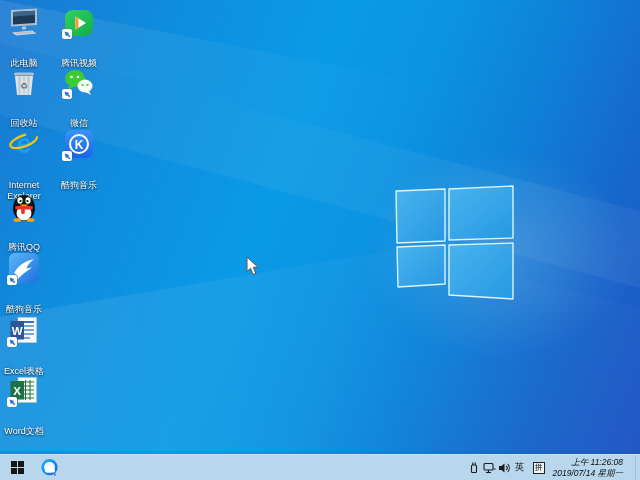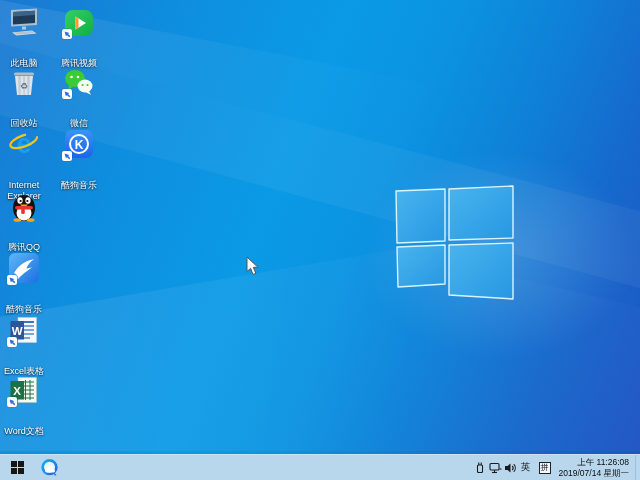--- a/index.html
+++ b/index.html
@@ -36,21 +36,21 @@
     justify-content:center;padding:0;cursor:pointer;}
   .start{width:34px;}
   .flag{display:grid;grid-template-columns:6px 6px;grid-template-rows:6px 6px;gap:1px;}
   .flag span{background:#161616;}
   .task-item{width:30px;}
   .tray{margin-left:auto;display:flex;align-items:center;height:26px;}
   .tray .ticon{display:flex;align-items:center;justify-content:center;width:15px;height:26px;cursor:pointer;}
   .lang{font-size:9.5px;color:#111;width:16px;text-align:center;cursor:pointer;}
   .ime{font-size:8px;color:#111;border:1px solid #222;background:#f2f7fb;width:10px;height:10px;
     line-height:10px;text-align:center;margin-left:5px;cursor:pointer;}
-  .clock{margin-left:8px;margin-right:6px;text-align:right;font-size:8.5px;line-height:10.5px;color:#0b0b0b;cursor:default;}
+  .clock{margin-left:8px;margin-right:12px;text-align:right;font-size:8.5px;line-height:10.5px;color:#0b0b0b;cursor:default;font-style:italic;}
   .show-desktop{width:4px;height:26px;border-left:1px solid #9fc0da;cursor:pointer;}
 </style>
 </head>
 <body>
 
 <div class="screen">
 
   <div class="ray ray1"></div>
   <div class="ray ray2"></div>
   <div class="ray floor"></div>

